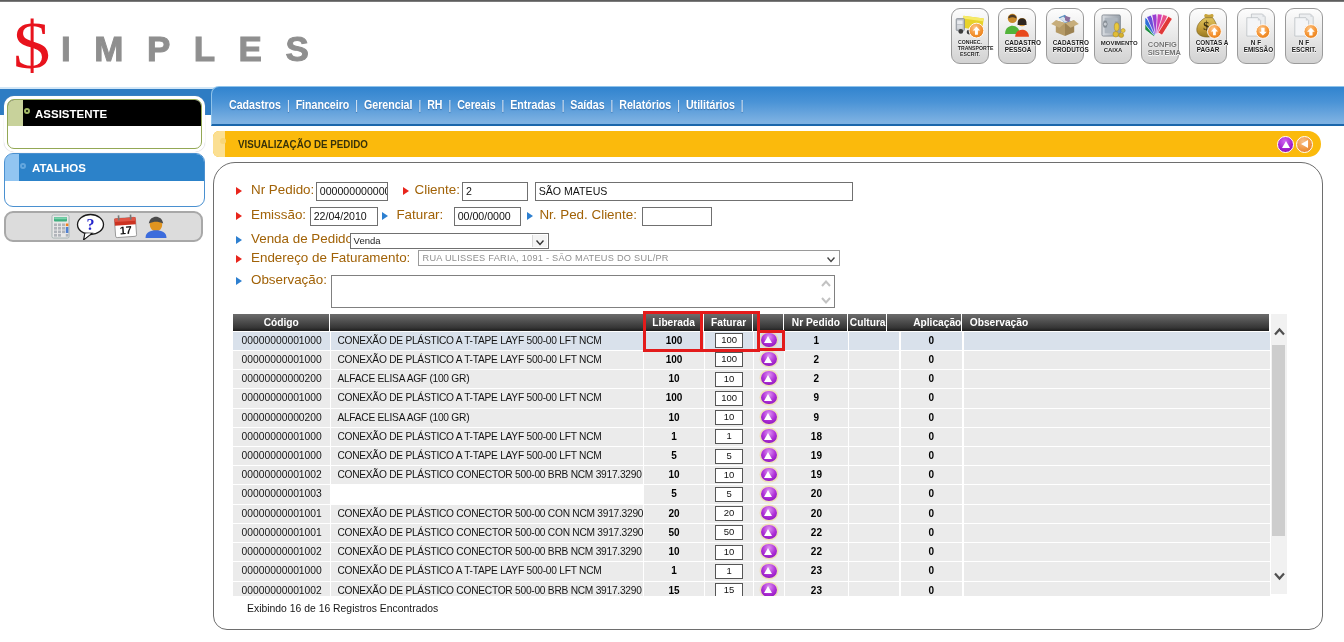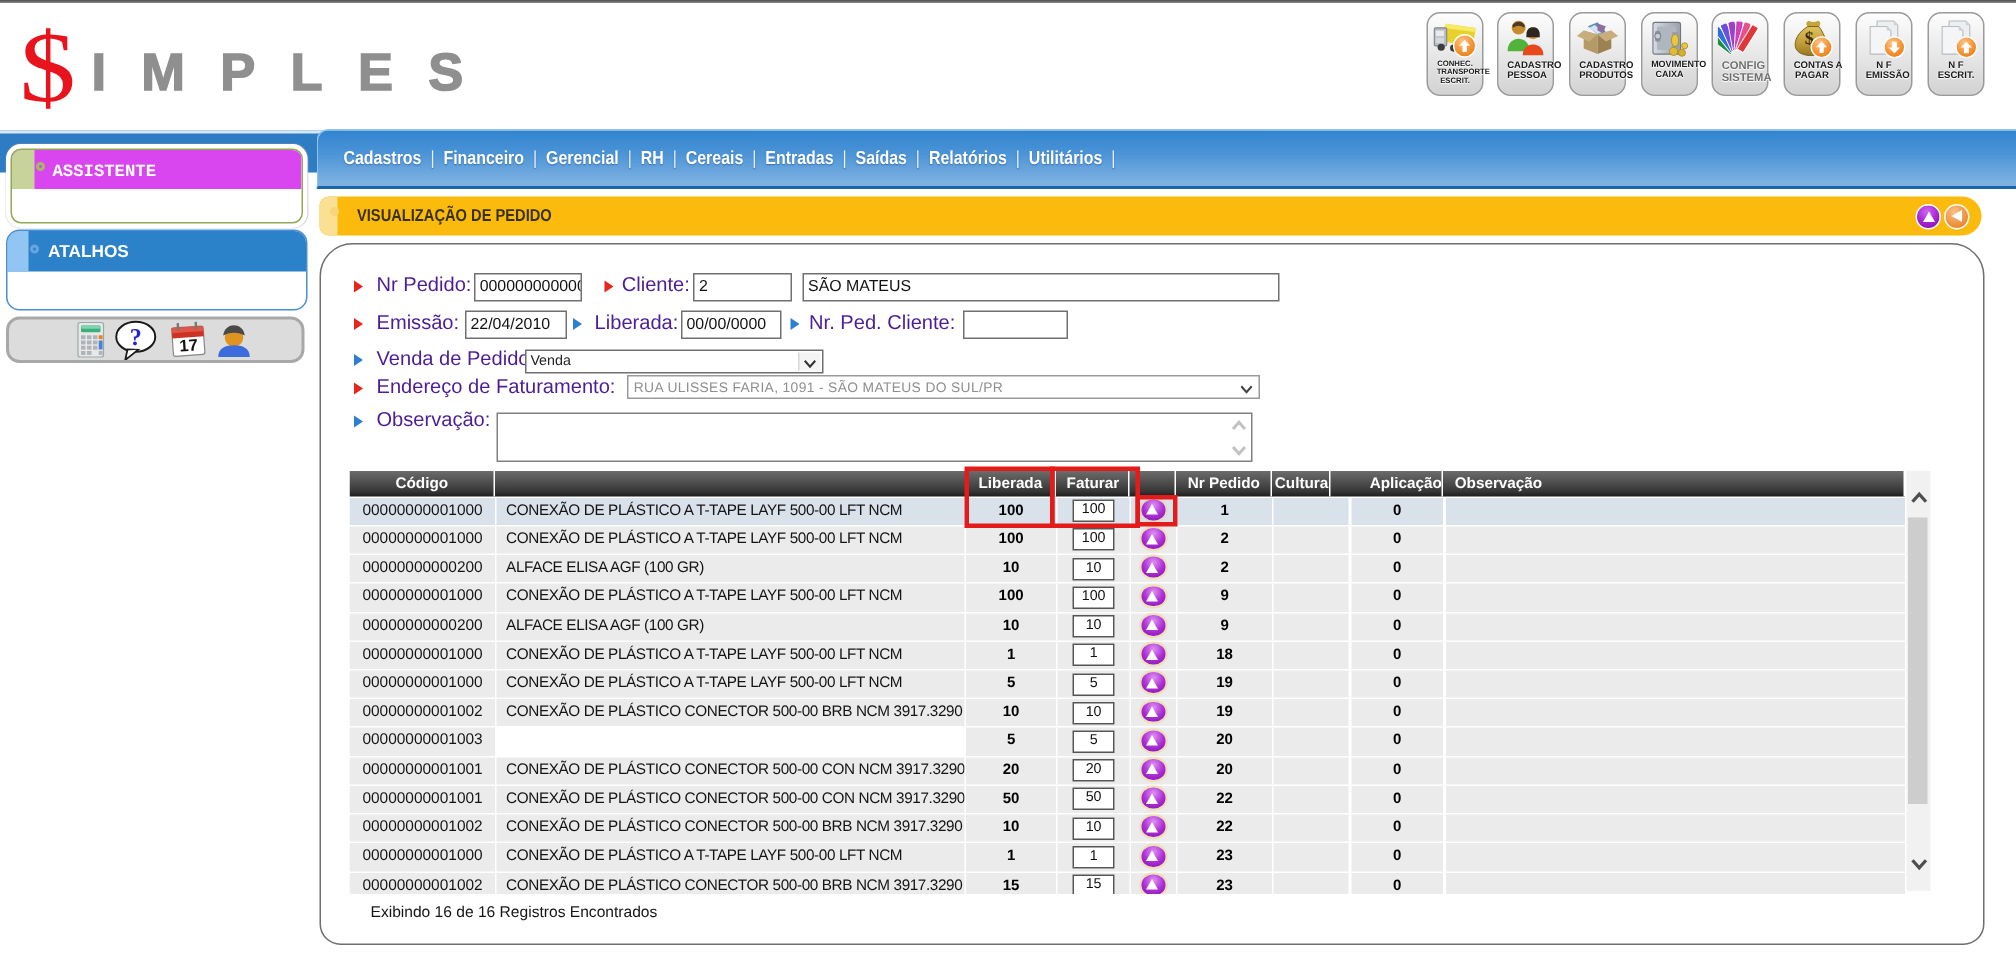--- a/index.html
+++ b/index.html
@@ -25,21 +25,21 @@
   background:linear-gradient(#3184cf, #4a93d6 40%, #7db1e2 94%, #7db1e2);
   border-bottom:2px solid #1a66ab; }
 #menutext { position:absolute; left:229px; top:97.5px; color:#fff; font-size:12.5px;
   font-weight:bold; text-shadow:0 1px 1px rgba(30,80,140,.6); transform:scaleX(0.85);
   transform-origin:left center; white-space:nowrap; }
 #menutext .sep { padding:0 7px; font-weight:normal; color:#e8f2fb; }
 
 .spanel { position:absolute; left:4px; width:201px; border-radius:10px; background:#fff; }
 #pan1 { top:96px; height:56px; border:3px solid #fff; box-shadow:0 0 1px #aab; }
 #pan1 .inner { border:1px solid #93a855; border-radius:7px; height:50px; overflow:hidden; }
-#pan1 .hdr { height:26px; background:#d946ef; position:relative;font-family:Liberation Mono, monospace; }
+#pan1 .hdr { height:26px; background:#000000; position:relative; }
 #pan1 .tab { position:absolute; left:0; top:0; width:15px; height:26px; background:#c8d29b; }
 #pan1 .ring { position:absolute; left:15.5px; top:8px; width:6px; height:6px;
   border:2.5px solid #a3b966; border-radius:50%; }
 #pan2 { top:153px; height:54px; border:1px solid #4a90d0; border-radius:9px; overflow:hidden; }
 #pan2 .hdr { height:27px; background:#2c82c9; position:relative; }
 #pan2 .tab { position:absolute; left:0; top:0; width:14px; height:27px; background:#92c5f1; }
 #pan2 .ring { position:absolute; left:14.5px; top:9px; width:6px; height:6px;
   border:2.5px solid #64a7de; border-radius:50%; }
 .ptit { position:absolute; left:27px; top:7.5px; color:#fff; font-weight:bold; font-size:11.5px; }
 #toolbar { position:absolute; left:4px; top:211px; width:199px; height:31px;
@@ -59,21 +59,21 @@
 #cb2 { left:1082.5px; background:radial-gradient(circle at 40% 30%, #f8c08a, #f09a4a 50%, #e2761a); }
 .ctri { position:absolute; width:0; height:0; }
 
 #panel { position:absolute; left:212.5px; top:162px; width:1110px; height:468px;
   border:1.4px solid #6e6e6e; border-radius:22px 22px 14px 14px; background:#fff; }
 
 .arrR, .arrB { position:absolute; width:0; height:0; border-style:solid;
   border-width:4.5px 0 4.5px 6px; border-color:transparent; }
 .arrR { border-left-color:#e8251c; }
 .arrB { border-left-color:#2d7fd0; }
-.flab { position:absolute; font-size:13.4px; color:#4c1d95; white-space:nowrap; }
+.flab { position:absolute; font-size:13.4px; color:#a16207; white-space:nowrap; }
 .finput { position:absolute; border:1px solid #707070; background:#fff; font-size:10.6px;
   color:#111; padding:0 2px 0 3px; line-height:17.5px; white-space:nowrap; overflow:hidden; }
 .fsel { position:absolute; border:1px solid #707070; background:#fff; }
 .fsel .arrbox { position:absolute; right:1px; top:1px; bottom:1px; width:15px;
   background:#f4f4f4; border-left:1px solid #d8d8d8; }
 .chev { position:absolute; width:8px; height:8px; }
 
 #tblwrap { position:absolute; left:233px; top:313.7px; width:1037px; height:282.3px;
   background:#fff; overflow:hidden; }
 #thead { position:absolute; left:0; top:0; width:1037px; height:17.3px;
@@ -307,21 +307,21 @@
 <div class="finput" style="left:315.8px;top:181.8px;width:72px;height:19px">0000000000001</div>
 <div class="arrR" style="left:402.5px;top:187px"></div>
 <div class="flab" style="left:414.5px;top:182px">Cliente:</div>
 <div class="finput" style="left:462px;top:181.8px;width:66px;height:19px">2</div>
 <div class="finput" style="left:534.7px;top:181.8px;width:318px;height:19px">SÃO MATEUS</div>
 
 <div class="arrR" style="left:236px;top:212px"></div>
 <div class="flab" style="left:251px;top:207px">Emissão:</div>
 <div class="finput" style="left:309.7px;top:206.8px;width:68px;height:19px">22/04/2010</div>
 <div class="arrB" style="left:382.4px;top:212px"></div>
-<div class="flab" style="left:396.4px;top:207px">Liberada:</div>
+<div class="flab" style="left:396.4px;top:207px">Faturar:</div>
 <div class="finput" style="left:453.7px;top:206.8px;width:67px;height:19px">00/00/0000</div>
 <div class="arrB" style="left:526.8px;top:212px"></div>
 <div class="flab" style="left:539.4px;top:207px">Nr. Ped. Cliente:</div>
 <div class="finput" style="left:641.6px;top:206.8px;width:70.3px;height:19px"></div>
 
 <div class="arrB" style="left:236px;top:236px"></div>
 <div class="flab" style="left:251px;top:231px">Venda de Pedido:</div>
 <div class="fsel" style="left:349.6px;top:233px;width:199px;height:15.5px">
   <span style="position:absolute;left:3px;top:1px;font-size:9.5px;color:#222">Venda</span>
   <div class="arrbox">

